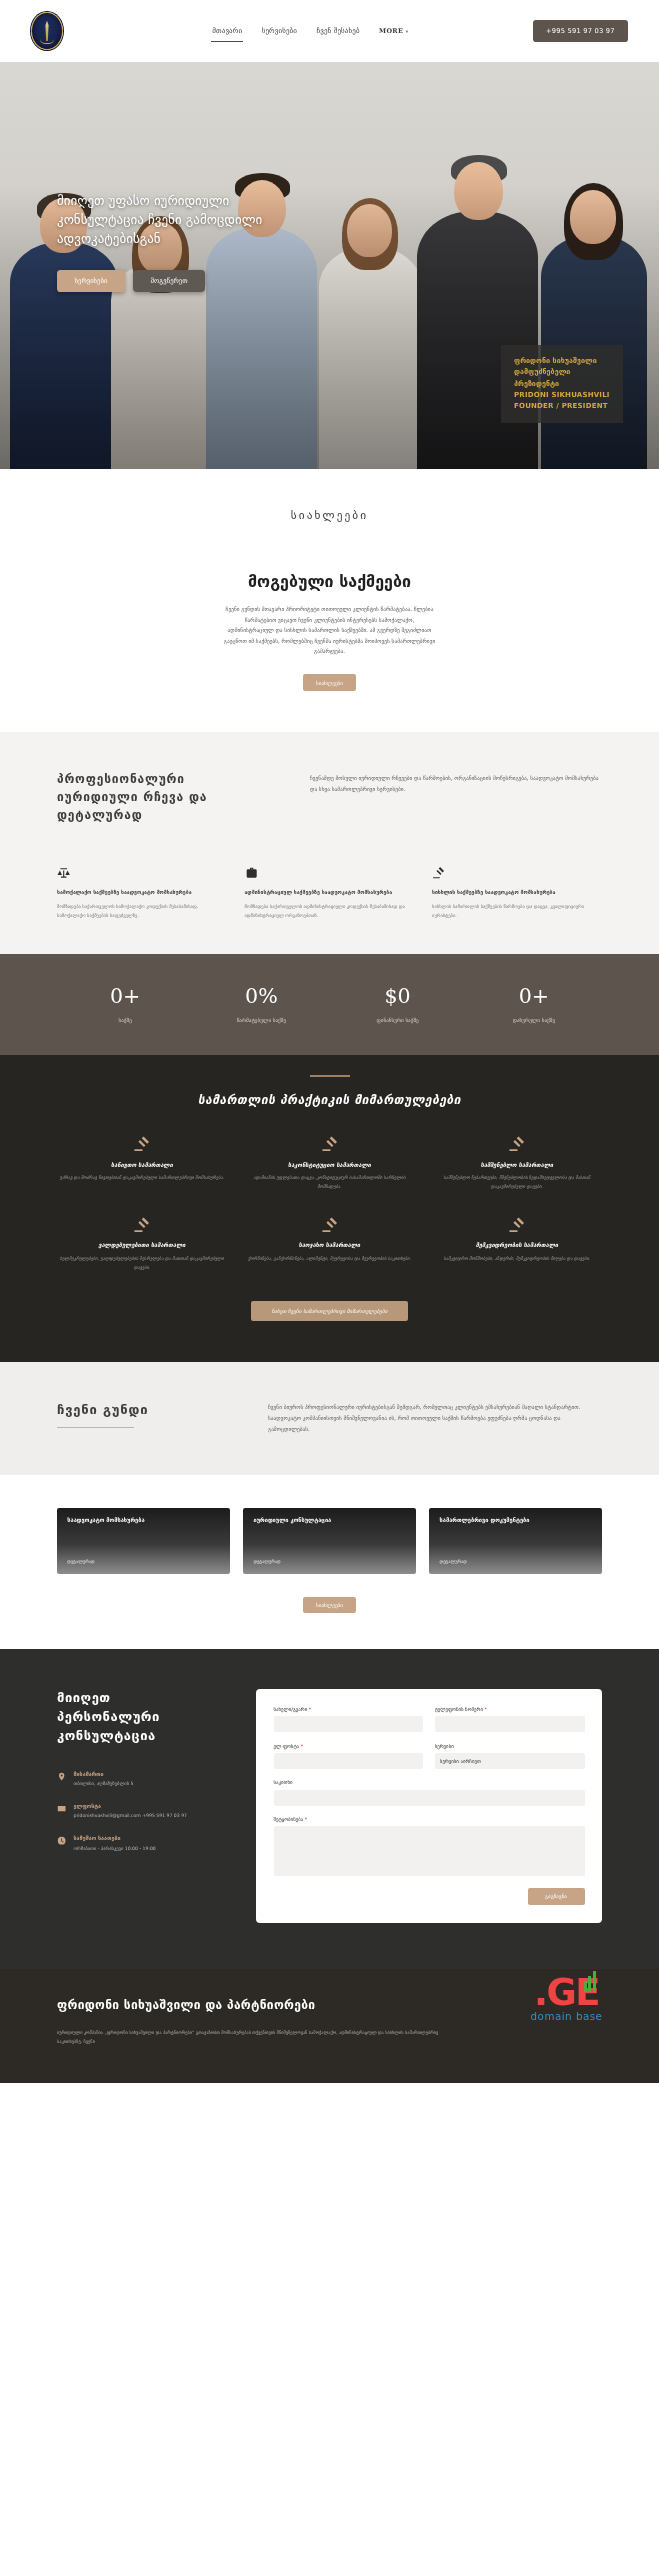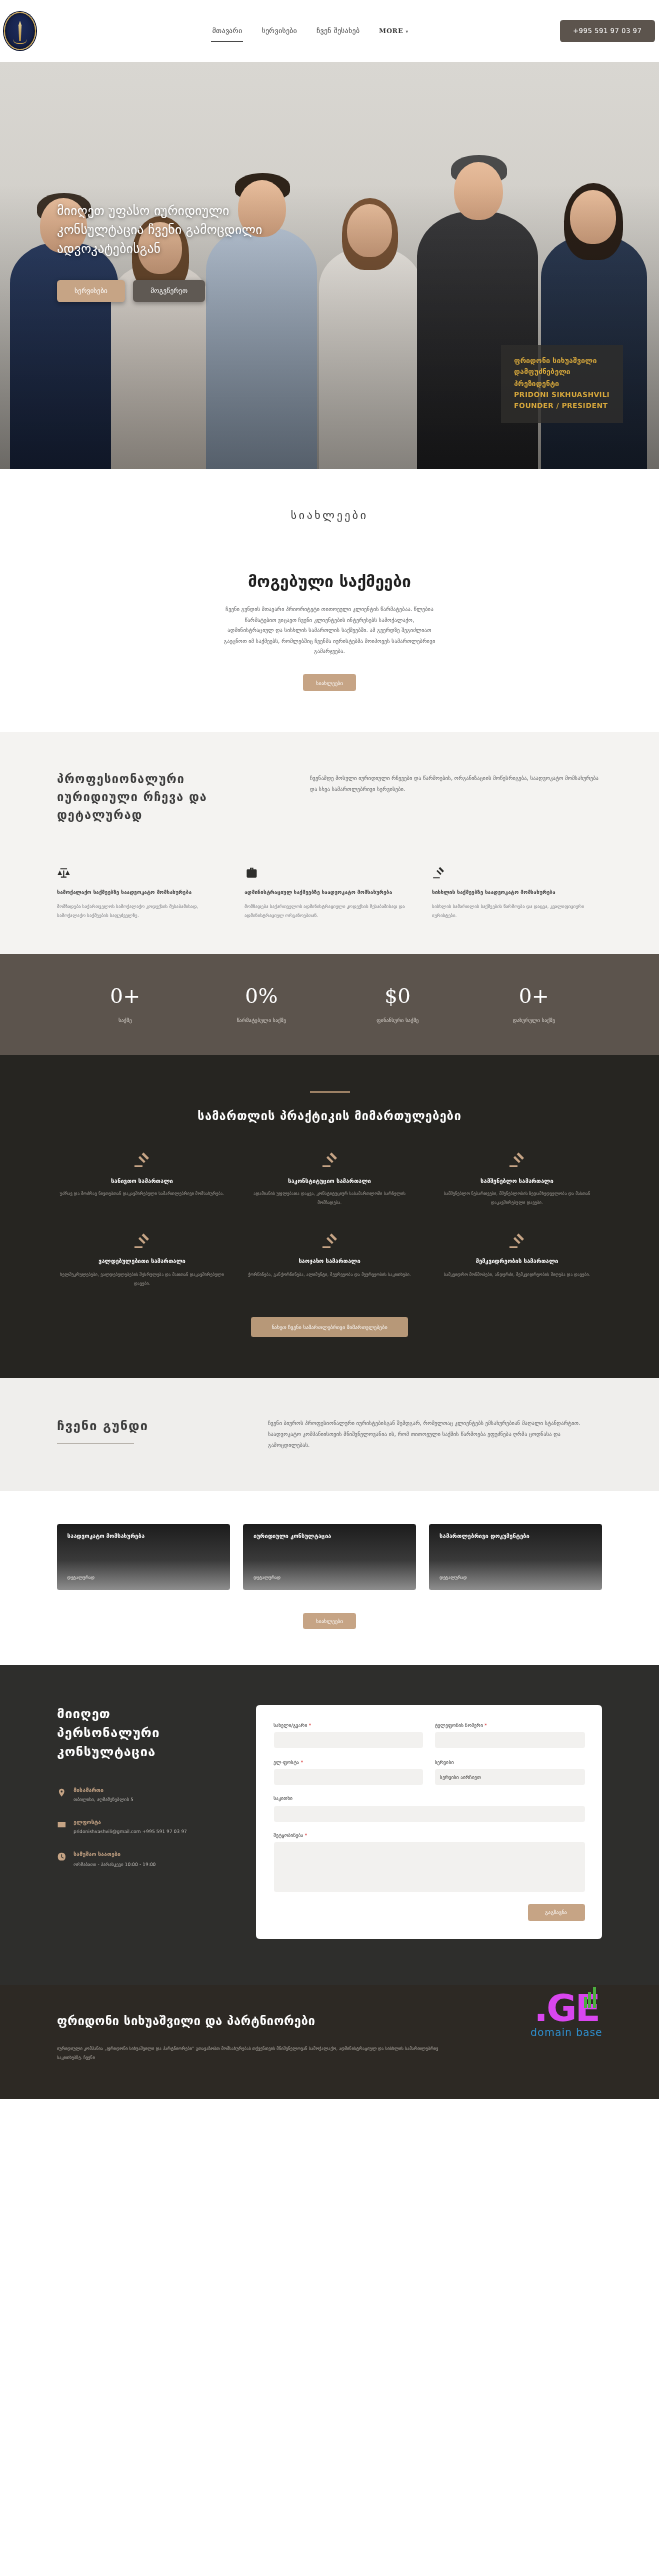--- a/index.html
+++ b/index.html
@@ -11,21 +11,21 @@
     color: #2b2b2b;
     -webkit-font-smoothing: antialiased;
   }
   .page { width: 659px; position: relative; overflow: hidden; }
 
   
   .header {
     height: 62px;
     display: flex;
     align-items: center;
-    padding: 0 4px;
+    padding: 0 31px;
     background: #ffffff;
     position: relative;
     z-index: 20;
   }
   .logo-wrap { width: 57px; display: flex; align-items: center; }
   .emblem {
     width: 32px; height: 38px;
     border-radius: 50%;
     background: radial-gradient(ellipse at 50% 40%, #1d2c5c 0%, #16224a 58%, #0d1530 100%);
     border: 1.5px solid #c9a14a;
@@ -111,21 +111,21 @@
   .p5 .hair { left: 34px; top: -56px; width: 56px; height: 28px; background: #4a4a4a; }
   .p6 { left: 541px; width: 106px; height: 234px; background: linear-gradient(180deg,#2d3c55,#1d2738); }
   .p6 .head { left: 29px; top: -45px; width: 46px; height: 54px; }
   .p6 .hair { left: 23px; top: -52px; width: 59px; height: 77px; background: #2b2018; border-radius: 50% 50% 40% 40%; }
   .hero-shade {
     position: absolute; inset: 0;
     background: linear-gradient(180deg, rgba(0,0,0,0) 30%, rgba(0,0,0,.18) 60%, rgba(0,0,0,.42) 100%);
   }
   .hero-copy {
     position: absolute;
-    left: 57px; top: 139px;
+    left: 57px; top: 129px;
     width: 278px;
     z-index: 5;
   }
   .hero-title {
     color: #ffffff;
     font-size: 13px;
     line-height: 1.48;
     text-shadow: 0 1px 3.6px rgba(0,0,0,.55);
   }
   .hero-btns { display: flex; gap: 8.2px; margin-top: 21.6px; }
@@ -196,21 +196,21 @@
   .stats {
     background: #5c544d; color: #fff;
     padding: 32px 57px;
     display: flex; justify-content: space-between; text-align: center;
   }
   .stat { flex: 1; }
   .stat-num { font-family: "DejaVu Serif", serif; font-size: 20.6px; line-height: 1; margin-bottom: 10.3px; }
   .stat-lbl { font-size: 5.2px; color: #ddd8d2; }
 
   
-  .practice { background: #262521; padding: 36px 57px 41px; }
+  .practice { background: #262521; padding: 20px 57px 41px; font-style: italic; }
   .pa-top-bar { width: 40px; height: 2.1px; background: #9c8165; margin: 0 auto 15.5px; }
   .practice h2 {
     text-align: center; color: #fff; font-size: 12px; letter-spacing: 0.5px; margin-bottom: 28px;
   }
   .pa-grid { display: grid; grid-template-columns: repeat(3, 1fr); gap: 24px 17.5px; }
   .pa-card { text-align: center; }
   .gavel { width: 17.5px; height: 17.5px; margin: 0 auto 9.3px; display: block; }
   .pa-card h4 { color: #fff; font-size: 5.7px; margin-bottom: 6.7px; font-weight: bold; }
   .pa-card p { color: #a19d97; font-size: 4.4px; line-height: 1.95; }
   .pa-btn-wrap { text-align: center; margin-top: 29px; }
@@ -268,21 +268,21 @@
     background: #c6a485; color: #fff; border: none;
     font-size: 5.2px; padding: 5.7px 17.5px; border-radius: 2.1px; cursor: pointer;
     font-family: "DejaVu Sans", sans-serif;
   }
 
   
   .footer { background: #2d2924; padding: 29px 57px 36px; position: relative; }
   .footer h4 { color: #fff; font-size: 12px; letter-spacing: 0.3px; margin-bottom: 17.5px; }
   .footer p { color: #b0aba4; font-size: 4.4px; line-height: 2.0; max-width: 402px; }
   .ge-logo { position: absolute; right: 41px; top: 7.2px; width: 103px; text-align: center; }
-  .ge-mark { font-family: "DejaVu Sans", sans-serif; font-weight: bold; font-size: 37px; color: #d946ef; line-height: .9; letter-spacing: -1.5px; position: relative; display: inline-block; text-align: right; }
+  .ge-mark { font-family: "DejaVu Sans", sans-serif; font-weight: bold; font-size: 37px; color: #ef4444; line-height: .9; letter-spacing: -1.5px; position: relative; display: inline-block; text-align: right; }
   .ge-bars { position: absolute; right: 3.1px; top: -5.2px; display: flex; align-items: flex-end; gap: 1.5px; height: 21.6px; }
   .ge-bars i { display: block; width: 3.1px; background: #4bad3f; }
   .ge-sub { color: #2f90cf; font-size: 10.3px; letter-spacing: 0.5px; margin-top: 1px; }
 </style>
 </head>
 <body>
 
 <div class="page">
 
   <div class="header">

